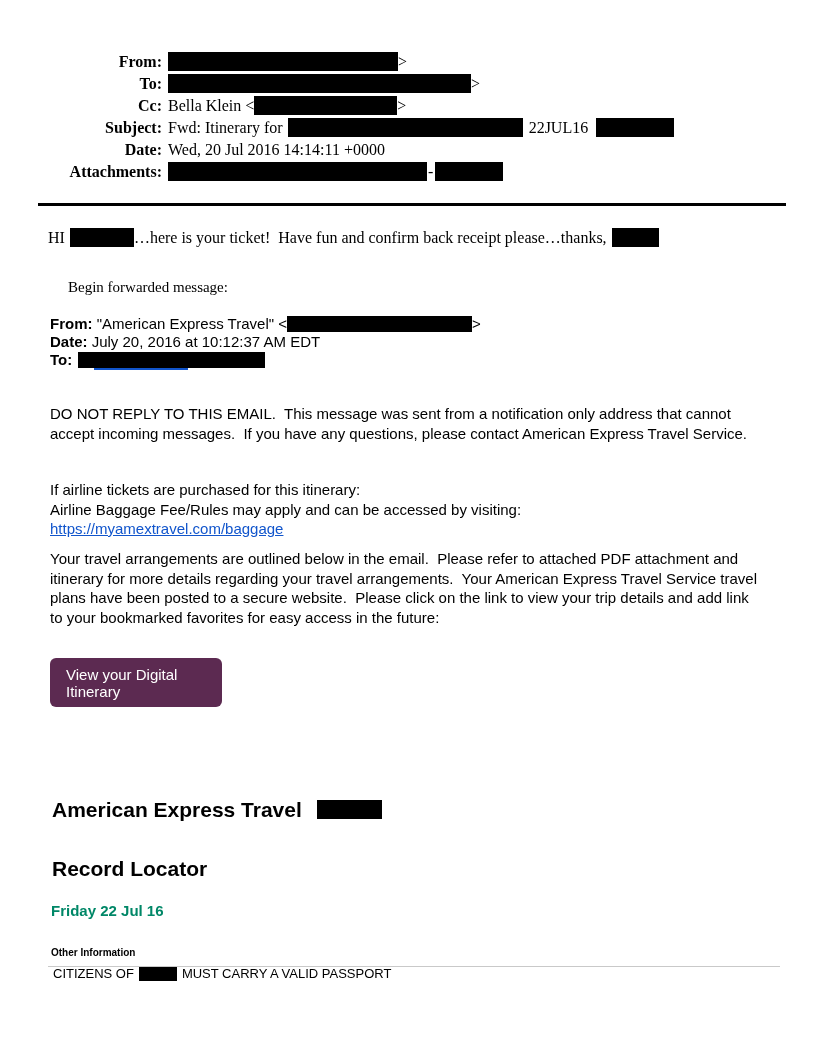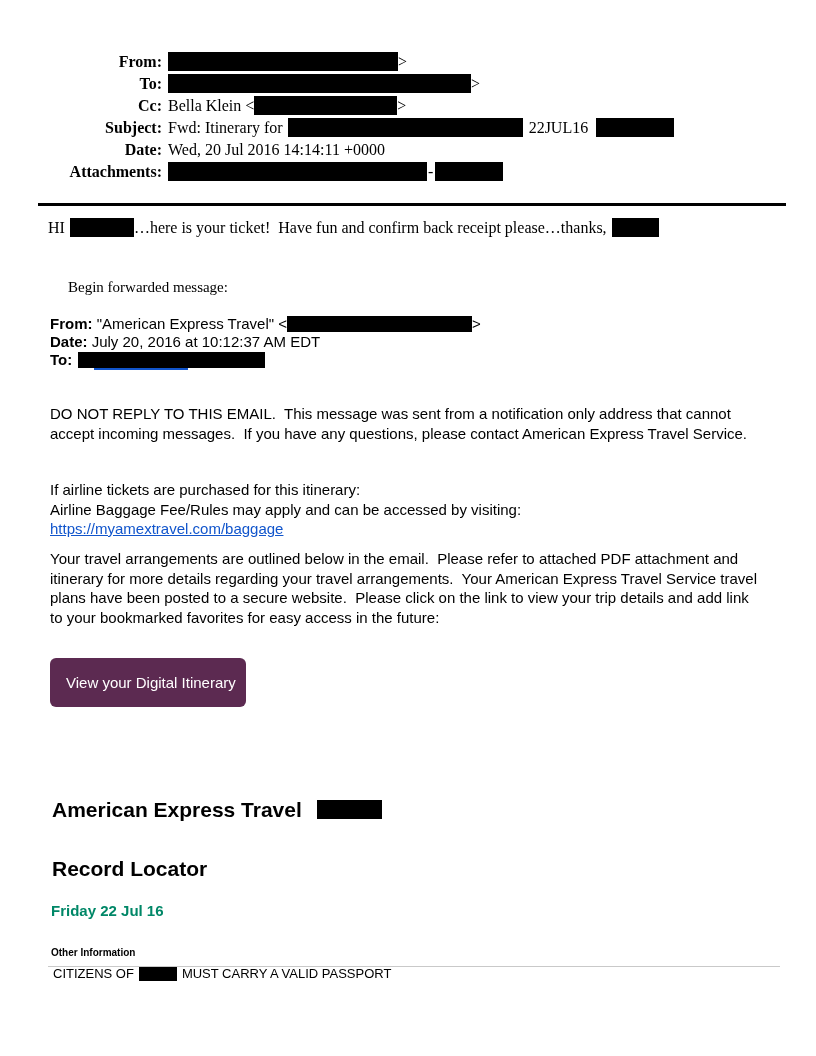--- a/index.html
+++ b/index.html
@@ -19,42 +19,42 @@
   .redact { display: inline-block; background: #000; height: 19px;
             vertical-align: middle; transform: translateY(-2px); position: relative; }
   .redact.h16 { height: 16px; transform: translateY(-1px); }
   .redact.h14 { height: 14px; transform: translateY(-1px); }
   .link-peek { position: absolute; left: 16px; width: 94px; height: 2px;
                bottom: -2px; background: var(--link-blue, #1155cc); }
 
   .rule { position: absolute; left: 38px; top: 203px; width: 748px; height: 3px;
           background: #000; }
 
-  .greeting { position: absolute; left: 48px; top: 217px; font-size: 16px;
+  .greeting { position: absolute; left: 48px; top: 227px; font-size: 16px;
               line-height: 21px; white-space: pre; }
 
   .fwd-notice { position: absolute; left: 51px; top: 279px; font-size: 15px; margin-left: 17px; }
 
   
   .fwd-header { position: absolute; left: 50px; top: 315px; font-size: 15px;
                 font-family: "Liberation Sans", sans-serif; line-height: 18px; }
   .fwd-line { white-space: pre; height: 18px; }
   .fwd-header b { font-weight: bold; }
 
   .para { position: absolute; left: 50px; font-size: 15px; line-height: 19.5px;
           font-family: "Liberation Sans", sans-serif; white-space: pre-wrap; color: #000; }
   .para1 { top: 404px; width: 708px; }
   .para2 { top: 480px; width: 720px; white-space: normal; }
   .para2 div { white-space: pre; }
   .para3 { top: 549px; width: 714px; }
 
   a.baggage-link, .link { color: var(--link-blue, #1155cc); text-decoration: underline;
           cursor: pointer; }
 
-  .cta-button { position: absolute; left: 50px; top: 658px; width: 196px; height: 49px;
+  .cta-button { position: absolute; left: 50px; top: 658px; width: 172px; height: 49px;
                 background: var(--button-bg, #5c2a51); border-radius: 6px;
                 display: flex; align-items: center; cursor: pointer;
                 font-family: "Liberation Sans", sans-serif; }
   .cta-button span { color: #ffffff; font-size: 15px; padding-left: 16px; }
 
   .record-locator { position: absolute; left: 52px; top: 762px; font-size: 21px;
                     font-weight: bold; line-height: 19px;
                     font-family: "Liberation Sans", sans-serif; white-space: pre; }
 
   .day-heading { position: absolute; left: 51px; top: 902px; font-size: 15px;

